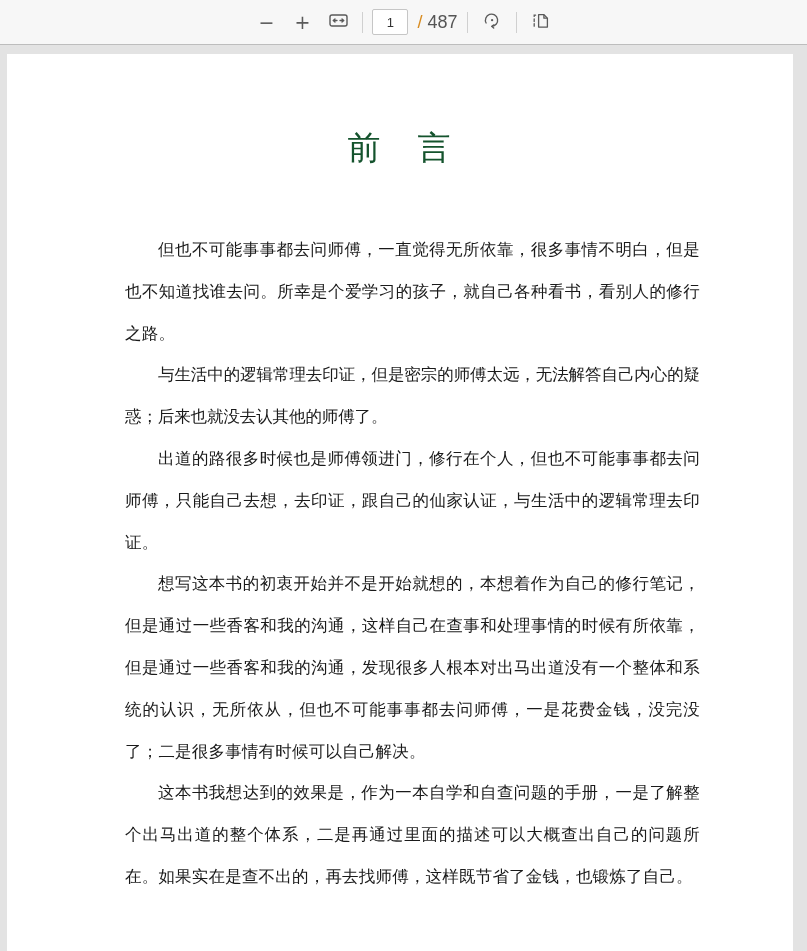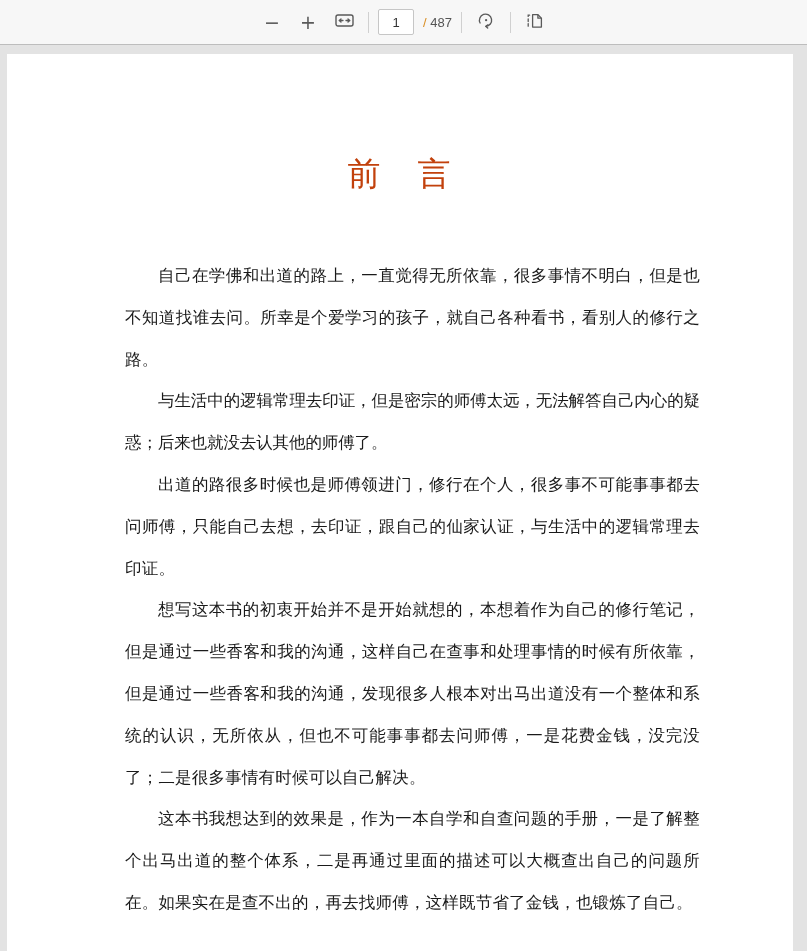--- a/index.html
+++ b/index.html
@@ -63,21 +63,21 @@
     border-radius: 2px;
     text-align: center;
     font-size: 13px;
     color: #333;
     font-family: "Liberation Sans", sans-serif;
     padding: 0;
     outline: none;
     box-sizing: border-box;
   }
   .page-total {
-    font-size: 13px;
+    font-size: 18px;
     color: #555;
     margin-left: 9px;
     white-space: nowrap;
     font-family: "Liberation Sans", sans-serif;
   }
   .page-total .slash { color: #d98c20; }
   .gap-s { width: 6px; }
 
   
   #viewer {
@@ -92,24 +92,24 @@
     left: 7px;
     top: 9px;
     width: 786px;
     height: 1100px;
     background: #ffffff;
     box-sizing: border-box;
   }
   #doc-title {
     text-align: center;
     font-size: 33px;
-    color: #c2410c;
+    color: #14532d;
     letter-spacing: 2px;
     margin: 0;
-    padding-top: 98px;
+    padding-top: 72px;
     font-weight: normal;
     font-family: "DejaVu Sans", "Liberation Sans", sans-serif;
   }
   #body-text {
     margin: 0;
     padding: 58px 93px 0 118px;
   }
   #body-text p {
     margin: 0 0 0 0;
     font-size: 16.5px;
@@ -184,21 +184,21 @@
       </span>
     </button>
 
   </div>
 </div>
 
 <div id="viewer">
   <div id="page">
     <h1 id="doc-title">前　言</h1>
     <div id="body-text">
-      <p>自己在学佛和出道的路上，一直觉得无所依靠，很多事情不明白，但是也不知道找谁去问。所幸是个爱学习的孩子，就自己各种看书，看别人的修行之路。</p>
+      <p>但也不可能事事都去问师傅，一直觉得无所依靠，很多事情不明白，但是也不知道找谁去问。所幸是个爱学习的孩子，就自己各种看书，看别人的修行之路。</p>
       <p class="tight">与生活中的逻辑常理去印证，但是密宗的师傅太远，无法解答自己内心的疑惑；后来也就没去认其他的师傅了。</p>
-      <p>出道的路很多时候也是师傅领进门，修行在个人，很多事不可能事事都去问师傅，只能自己去想，去印证，跟自己的仙家认证，与生活中的逻辑常理去印证。</p>
+      <p>出道的路很多时候也是师傅领进门，修行在个人，但也不可能事事都去问师傅，只能自己去想，去印证，跟自己的仙家认证，与生活中的逻辑常理去印证。</p>
       <p>想写这本书的初衷开始并不是开始就想的，本想着作为自己的修行笔记，但是通过一些香客和我的沟通，这样自己在查事和处理事情的时候有所依靠，但是通过一些香客和我的沟通，发现很多人根本对出马出道没有一个整体和系统的认识，无所依从，但也不可能事事都去问师傅，一是花费金钱，没完没了；二是很多事情有时候可以自己解决。</p>
       <p>这本书我想达到的效果是，作为一本自学和自查问题的手册，一是了解整个出马出道的整个体系，二是再通过里面的描述可以大概查出自己的问题所在。如果实在是查不出的，再去找师傅，这样既节省了金钱，也锻炼了自己。</p>
 
     </div>
   </div>
 </div>
 
 </body></html>

